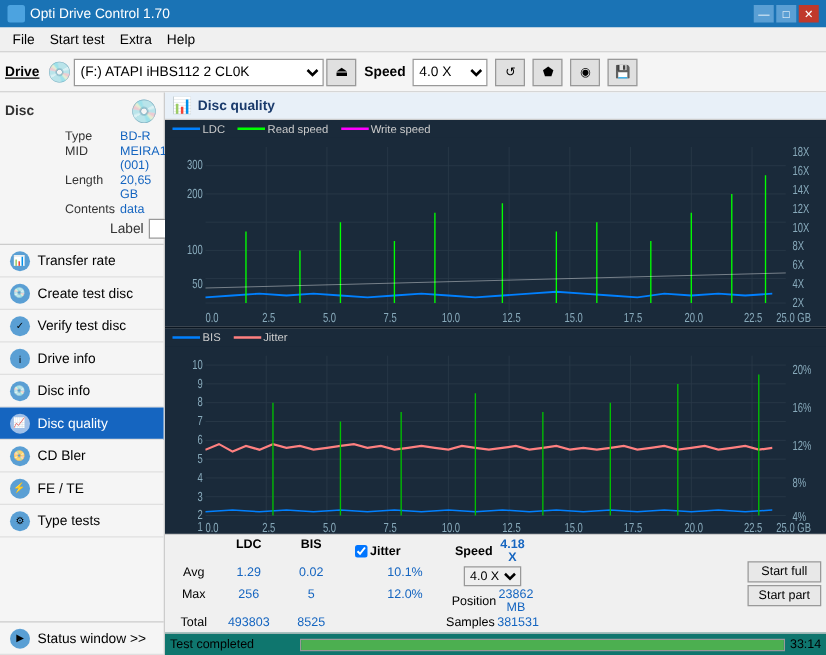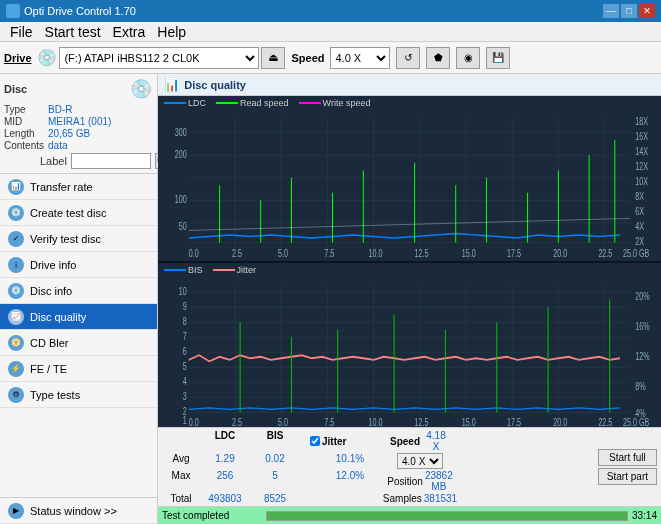--- a/index.html
+++ b/index.html
@@ -8,40 +8,40 @@
     
     .title-bar { background: #1a73b5; color: white; height: 22px; display: flex; align-items: center; justify-content: space-between; padding: 0 6px; font-size: 11px; }
     .title-bar-left { display: flex; align-items: center; gap: 4px; }
     .title-bar-icon { width: 14px; height: 14px; background: #4ca3e0; border-radius: 2px; display: inline-block; }
     .title-bar-controls { display: flex; gap: 2px; }
     .title-btn { width: 16px; height: 14px; background: #5a9fd4; color: white; border: none; font-size: 9px; cursor: pointer; display: flex; align-items: center; justify-content: center; }
     .title-btn.close { background: #c0392b; }
     
     
     .menu-bar { background: #f0f0f0; height: 20px; display: flex; align-items: center; padding: 0 4px; border-bottom: 1px solid #ccc; }
-    .menu-item { padding: 1px 6px; font-size: 14px; cursor: pointer; color: #000; text-align: center; }
+    .menu-item { padding: 1px 6px; font-size: 11px; cursor: pointer; color: #000; text-align: center; }
     
     
     .drive-bar { background: #f5f5f5; height: 32px; display: flex; align-items: center; padding: 0 4px; border-bottom: 1px solid #ccc; gap: 6px; }
     .drive-label { font-size: 11px; font-weight: bold; color: #000; text-decoration: underline; }
     .drive-select { height: 22px; font-size: 11px; border: 1px solid #999; background: white; min-width: 200px; }
     .eject-btn { width: 24px; height: 22px; background: #e0e0e0; border: 1px solid #999; display: flex; align-items: center; justify-content: center; cursor: pointer; }
     .speed-label { font-size: 11px; font-weight: bold; }
     .speed-select { height: 22px; font-size: 11px; border: 1px solid #999; background: white; width: 60px; }
     .toolbar-btn { width: 24px; height: 22px; background: #e0e0e0; border: 1px solid #999; display: flex; align-items: center; justify-content: center; cursor: pointer; font-size: 10px; }
     
     
     .main { display: flex; height: calc(524px - 22px - 20px - 32px); }
     
     
-    .sidebar { width: 158px; background: #f5f5f5; border-right: 1px solid #ccc; display: flex; flex-direction: column; }
+    .sidebar { width: 132px; background: #f5f5f5; border-right: 1px solid #ccc; display: flex; flex-direction: column; }
     .sidebar-disc-section { padding: 4px; border-bottom: 1px solid #ccc; }
     .sidebar-disc-header { display: flex; align-items: center; justify-content: space-between; margin-bottom: 4px; }
     .disc-info-grid { display: grid; grid-template-columns: auto 1fr; gap: 1px 4px; font-size: 10px; }
-    .disc-info-label { color: #333; }
+    .disc-info-label { color: #333; margin-left: 48px; }
     .disc-info-value { color: #1565c0; font-weight: normal; }
     .disc-label-row { display: flex; align-items: center; gap: 4px; margin-top: 2px; padding-left: 36px; }
     .label-input { width: 80px; height: 16px; border: 1px solid #999; font-size: 10px; }
     .label-btn { width: 18px; height: 16px; background: #e0e0e0; border: 1px solid #999; cursor: pointer; display: flex; align-items: center; justify-content: center; }
     
     .sidebar-nav { flex: 1; overflow: hidden; }
     .nav-item { height: 26px; display: flex; align-items: center; padding: 0 8px; gap: 6px; cursor: pointer; font-size: 11px; color: #000; border-bottom: 1px solid #e0e0e0; }
     .nav-item.active { background: #1565c0; color: white; }
     .nav-icon { width: 16px; height: 16px; border-radius: 50%; display: flex; align-items: center; justify-content: center; font-size: 8px; flex-shrink: 0; }
     
@@ -51,21 +51,21 @@
     
     
     .content { flex: 1; display: flex; flex-direction: column; background: #fff; }
     
     
     .quality-header { background: #e8f0f8; height: 22px; display: flex; align-items: center; padding: 0 6px; border-bottom: 1px solid #ccc; gap: 4px; }
     .quality-title { font-size: 11px; font-weight: bold; color: #1a3a6b; }
     
     .start-btn { background: #e8e8e8; border: 1px solid #999; padding: 2px 8px; font-size: 10px; cursor: pointer; white-space: nowrap; }
     
-    .bottom-bar { height: 18px; background: #86efac; border-top: 1px solid #ccc; display: flex; align-items: center; padding: 0 4px; gap: 4px; }
+    .bottom-bar { height: 18px; background: #0f766e; border-top: 1px solid #ccc; display: flex; align-items: center; padding: 0 4px; gap: 4px; }
     .status-text { font-size: 10px; color: #000; width: 100px; }
     .progress-bar-outer { flex: 1; height: 10px; background: #ddd; border: 1px solid #999; }
     .progress-bar-inner { height: 100%; background: #4caf50; }
     .time-text { font-size: 10px; color: #000; }
 
     .chart-wrapper { flex: 1; display: flex; flex-direction: column; overflow: hidden; }
   </style>
 </head>
 <body>
 
@@ -367,21 +367,21 @@
           <span></span>
           <span style="font-weight:bold;">LDC</span>
           <span style="font-weight:bold;">BIS</span>
           <span></span>
           <div style="display:flex;align-items:center;gap:2px;">
             <input type="checkbox" checked="" style="width: 10px; height: 10px;">
             <span style="font-weight:bold;">Jitter</span>
           </div>
           <div style="display:flex;align-items:center;gap:2px;">
             <span style="font-weight:bold;">Speed</span>
-            <span style="color:#1565c0;font-weight:normal;">4.18 X</span>
+            <span style="color:#1565c0;font-weight:bold;">4.18 X</span>
           </div>
         </div>
         <div style="display:grid;grid-template-columns:38px 50px 50px 10px 80px 60px;font-size:10px;text-align:center;margin-bottom:1px;">
           <span>Avg</span>
           <span style="color:#1565c0;">1.29</span>
           <span style="color:#1565c0;">0.02</span>
           <span></span>
           <span style="color:#1565c0;">10.1%</span>
           <div style="display:flex;align-items:center;justify-content:center;gap:2px;">
             <select style="font-size:10px;height:16px;border:1px solid #999;">

